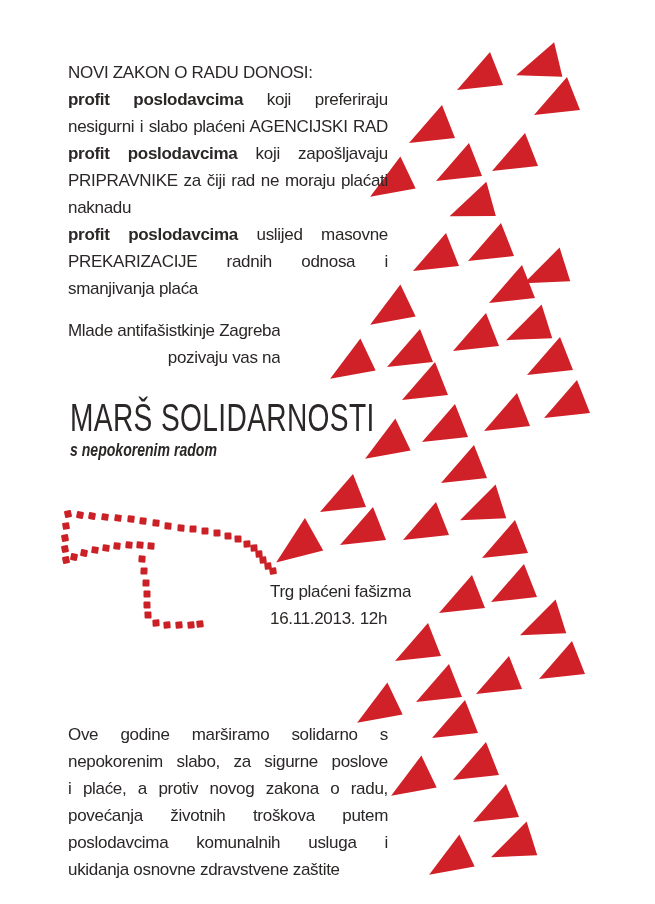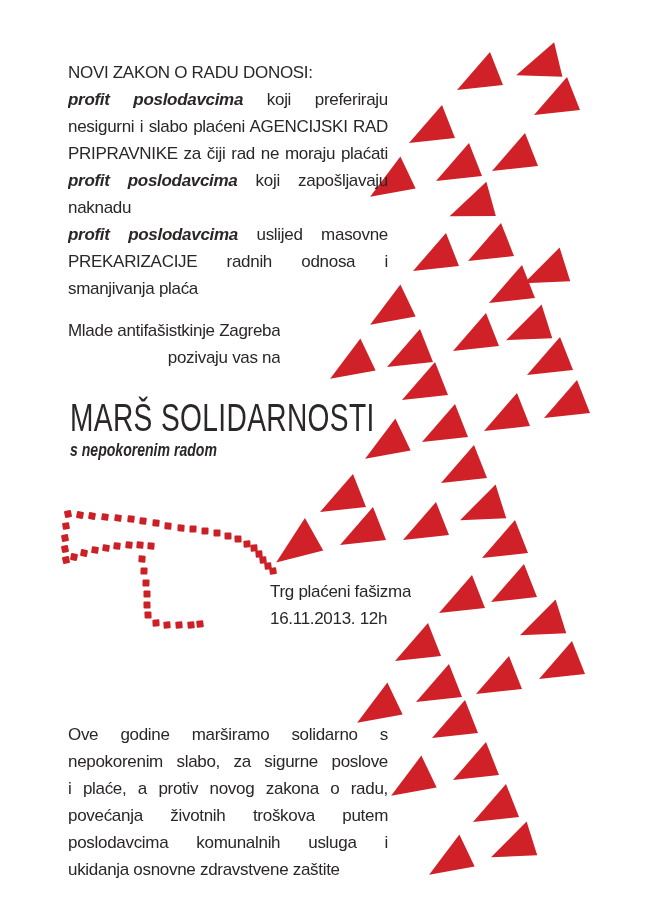--- a/index.html
+++ b/index.html
@@ -5,21 +5,21 @@
   html,body{margin:0;padding:0;background:#ffffff;}
   .poster{
     position:relative;width:655px;height:904px;background:#ffffff;
     font-family:"Liberation Sans",sans-serif;color:#2b2727;overflow:hidden;
   }
   .art{position:absolute;left:0;top:0;pointer-events:none;}
   .block{position:absolute;}
   .line{height:27px;line-height:27px;font-size:17px;letter-spacing:-0.3px;overflow:hidden;white-space:nowrap;}
   .j{text-align:justify;white-space:normal;}
   .j::after{content:"";display:inline-block;width:100%;height:0;}
-  .em{font-weight:bold;font-style:italic;}
+  .em{font-weight:bold;}
   .intro{left:68px;top:59px;width:320px;}
   .invitation{left:68px;top:317px;text-align:right;}
   .titlewrap{left:70px;top:398px;width:430px;transform:scaleX(0.74);transform-origin:0 0;}
   .title{font-size:38px;line-height:40px;letter-spacing:0.5px;white-space:nowrap;}
   .subtitle{font-size:19px;line-height:24px;font-weight:bold;font-style:italic;white-space:nowrap;}
   .event1{left:270px;top:578px;}
   .event2{left:154px;top:640px;}
   .closing{left:68px;top:721px;width:320px;}
 </style>
 </head>
@@ -119,22 +119,22 @@
         <polygon points="7,-23 -26,15 20,10" fill="#d02128" transform="translate(499 807) rotate(0) scale(1)"></polygon>
         <polygon points="7,-23 -26,15 20,10" fill="#d02128" transform="translate(454 858) rotate(-4) scale(1)"></polygon>
         <polygon points="7,-23 -26,15 20,10" fill="#d02128" transform="translate(518 844) rotate(4) scale(1)"></polygon>
       </g>
   </svg>
 
   <div class="block intro">
       <div class="line"><span>NOVI ZAKON O RADU DONOSI:</span></div>
       <div class="line j"><span class="em">profit poslodavcima</span><span> koji preferiraju</span></div>
       <div class="line j"><span>nesigurni i slabo plaćeni AGENCIJSKI RAD</span></div>
+      <div class="line j"><span class="em">profit poslodavcima</span><span> koji zapošljavaju</span></div>
       <div class="line j"><span>PRIPRAVNIKE za čiji rad ne moraju plaćati</span></div>
-      <div class="line j"><span class="em">profit poslodavcima</span><span> koji zapošljavaju</span></div>
       <div class="line"><span>naknadu</span></div>
       <div class="line j"><span class="em">profit poslodavcima</span><span> uslijed masovne</span></div>
       <div class="line j"><span>PREKARIZACIJE radnih odnosa i sustavnog</span></div>
       <div class="line"><span>smanjivanja plaća</span></div>
     </div>
 
   <div class="block invitation">
     <div class="line">Mlade antifašistkinje Zagreba</div>
     <div class="line">pozivaju vas na</div>
   </div>

